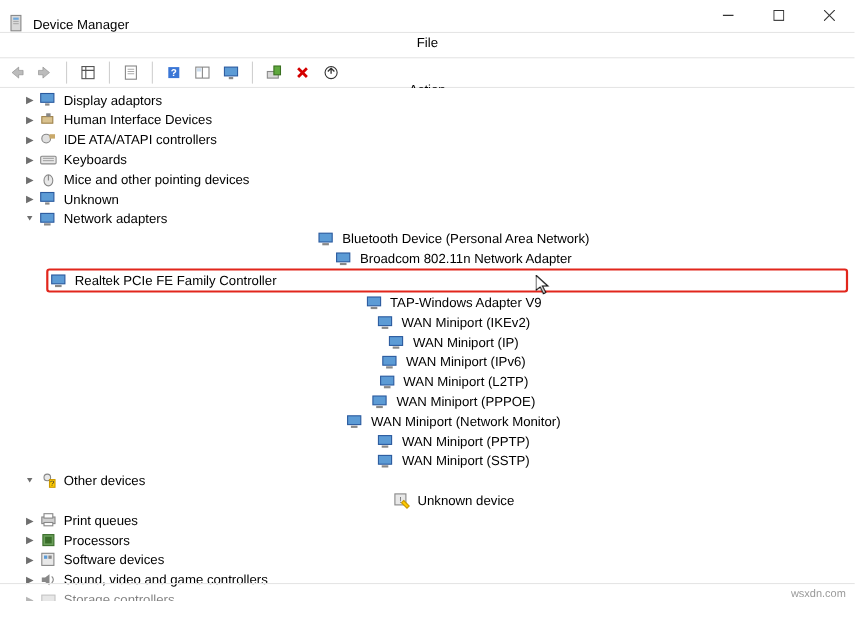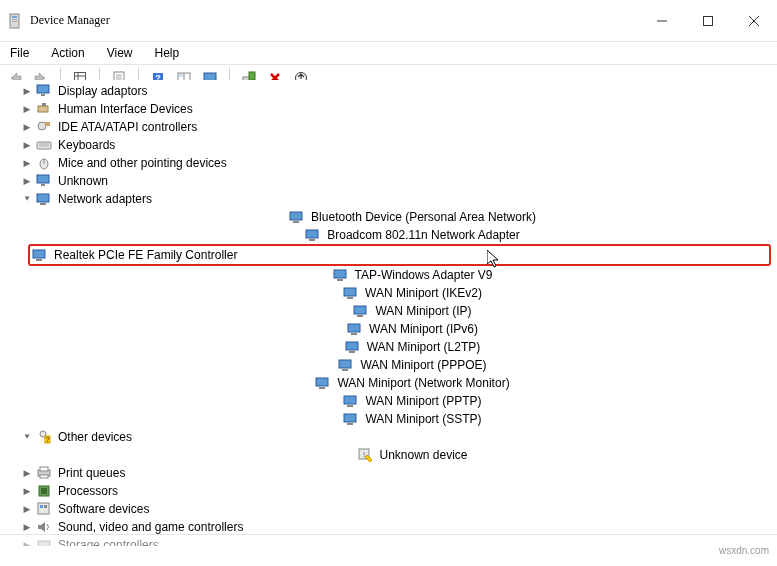--- a/index.html
+++ b/index.html
@@ -1,36 +1,36 @@
 <!DOCTYPE html>
 <html><head>
 <meta charset="utf-8">
 <style>
 * { box-sizing: border-box; margin: 0; padding: 0; }
 body { font-family: "Segoe UI", Tahoma, sans-serif; font-size: 12px; background: #fff; width: 777px; height: 566px; overflow: hidden; position: relative; }
-.titlebar { height: 42px; display: flex; align-items: center; padding: 0 0 0 8px; border-bottom: 1px solid #e5e5e5; font-family: Liberation Serif, serif; }
+.titlebar { height: 30px; display: flex; align-items: flex-end; padding: 0 0 0 8px; border-bottom: 1px solid #e5e5e5; }
 .titlebar .app-icon { width: 16px; height: 16px; margin-right: 6px; }
 .titlebar .title { flex: 1; font-size: 12px; color: #000; }
 .titlebar .win-controls { display: flex; }
 .titlebar .win-btn { width: 46px; height: 30px; display: flex; align-items: center; justify-content: center; color: #555; }
-.menubar { height: 22px; display: flex; align-items: center; padding: 0 6px; gap: 14px; font-size: 12px; }
+.menubar { height: 22px; display: flex; align-items: center; padding: 0 6px; gap: 24px; font-size: 12px; flex-direction: column; }
 .menubar .menu-item { padding: 2px 4px; cursor: default; }
 .toolbar { height: 28px; border-top: 1px solid #e5e5e5; border-bottom: 1px solid #e5e5e5; display: flex; align-items: center; padding: 0 4px; gap: 4px; }
 .toolbar .sep { width: 1px; height: 20px; background: #d0d0d0; margin: 0 4px; }
 .toolbar .tbtn { width: 22px; height: 22px; display: flex; align-items: center; justify-content: center; border: 1px solid transparent; }
 .content { position: absolute; top: 80px; bottom: 20px; left: 0; right: 0; overflow: hidden; background: #fff; }
 .tree { padding: 2px 6px 2px 6px; line-height: 18px; font-size: 12px; overflow-y: scroll; height: 100%; }
 .tree-node { display: flex; align-items: center; white-space: nowrap; height: 18px; }
 .tree-node .expander { width: 14px; text-align: center; font-size: 9px; color: #6e6e6e; user-select: none; }
 .tree-node .node-icon { width: 16px; height: 16px; margin: 0 4px 0 2px; display: inline-flex; align-items: center; justify-content: center; }
 .tree-node .label { padding: 0 2px; }
 .indent-0 { padding-left: 14px; }
 .indent-1 { padding-left: 34px; justify-content: center; }
-.highlighted { border: 2.5px solid #e1261c; border-radius: 3px; padding: 0 6px 0 0; margin-left: 22px; height: 22px; }
-.statusbar { position: absolute; bottom: 0; left: 0; right: 0; height: 32px; border-top: 1px solid #e5e5e5; display: flex; align-items: center; justify-content: flex-end; padding: 0 8px; font-size: 10px; color: #999; }
+.highlighted { border: 2.5px solid #e1261c; border-radius: 3px; padding: 0 6px 0 0; margin-left: 36px; height: 22px; }
+.statusbar { position: absolute; bottom: 16px; left: 0; right: 0; height: 20px; border-top: 1px solid #e5e5e5; display: flex; align-items: center; justify-content: flex-end; padding: 0 8px; font-size: 10px; color: #999; }
 .cursor { position: absolute; left: 487px; top: 250px; pointer-events: none; }
 svg { display: block; }
 </style>
 </head>
 <body>
 
 <div class="titlebar">
   <span class="app-icon">
     <svg width="16" height="16" viewBox="0 0 16 16">
         <rect x="2" y="1" width="9" height="14" fill="#d9d9d9" stroke="#888"></rect>

